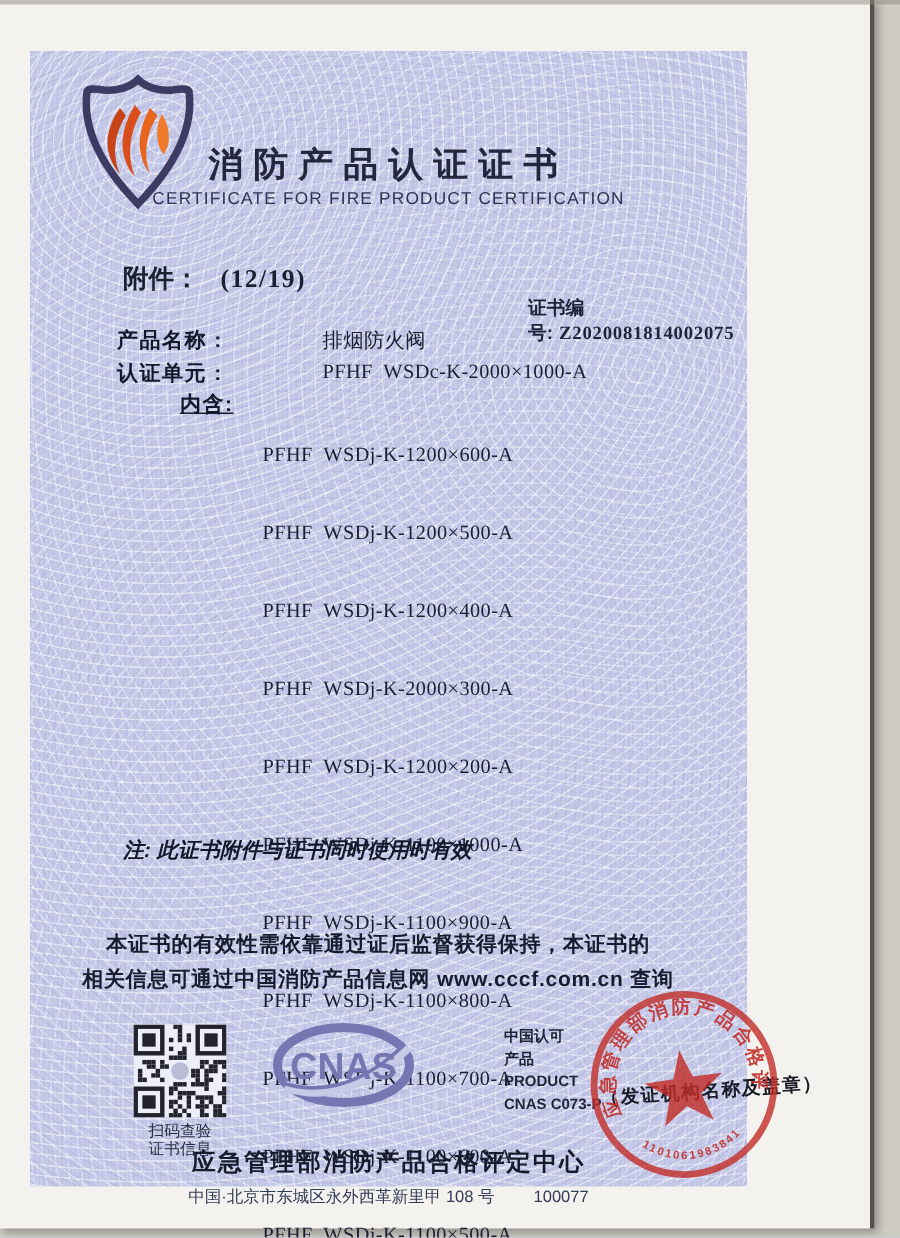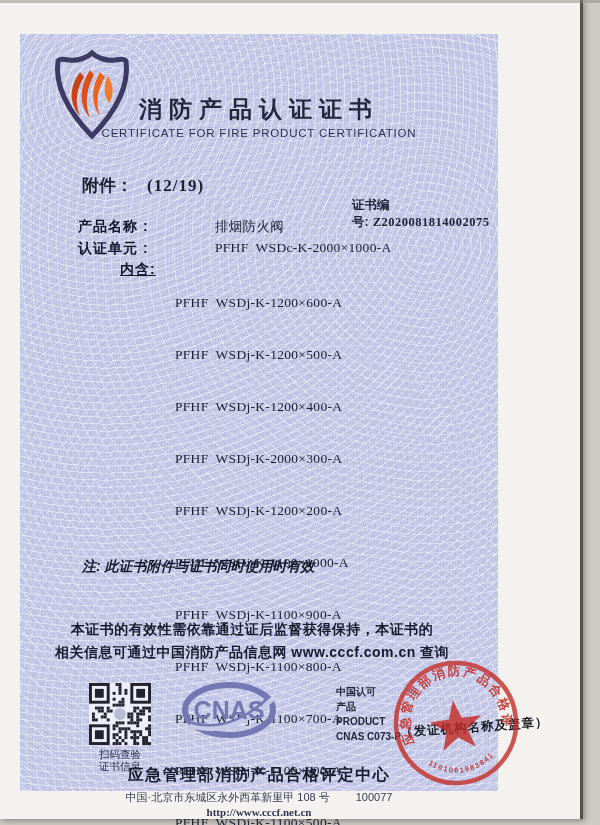--- a/index.html
+++ b/index.html
@@ -276,16 +276,15 @@
       <path id="stamp-num-path" d="M 26 96 A 50 50 0 0 0 104 96" fill="none"></path>
       <text font-size="7.5" font-weight="bold" fill="#c22b26" letter-spacing="1.5" font-family="Liberation Sans, sans-serif">
         <textPath href="#stamp-num-path" startOffset="8">1101061983841</textPath>
       </text>
     </svg>
 
     <div class="abs issuer cjk">应急管理部消防产品合格评定中心</div>
     <div class="abs addr">
       <span>中国·北京市东城区永外西革新里甲 108 号</span><span class="zip">100077</span>
     </div>
-    <div class="abs site">http://www.cccf.net.cn</div>
   </div>
 </div>
 <div class="scan-edge-top"></div>
 
 </body></html>

